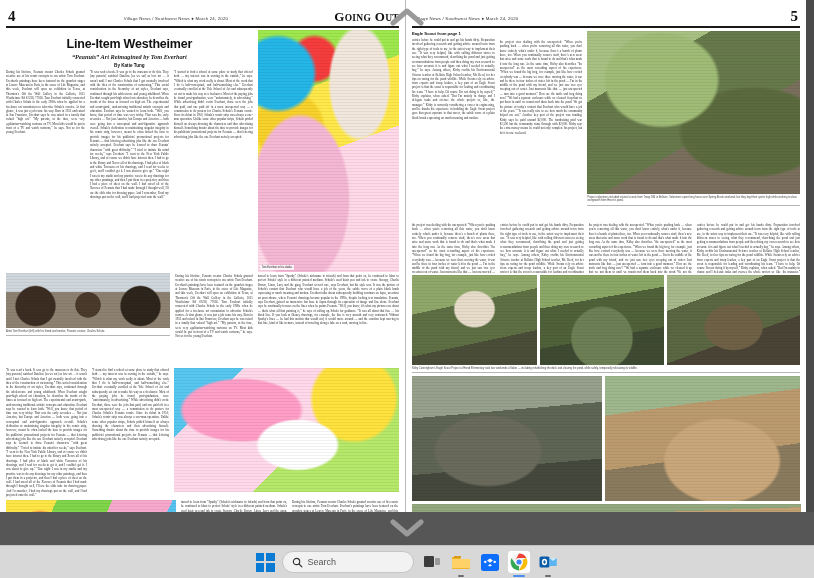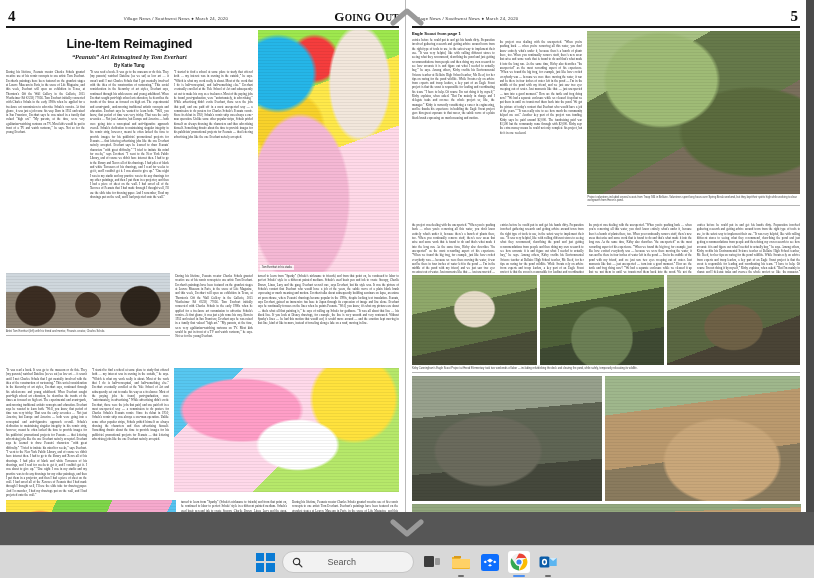--- a/index.html
+++ b/index.html
@@ -193,21 +193,21 @@
   .tb-center { display: flex; align-items: center; gap: 7px; }
   .start-btn { width: 19px; height: 19px; display: grid;
     grid-template-columns: 1fr 1fr; grid-template-rows: 1fr 1fr; gap: 2px; cursor: pointer; }
   .start-btn i { background: #0a7bd4; display: block; }
   .search-pill {
     width: 132px; height: 22px; background: #f2f2f2; border: 1px solid #c6c6c6;
     border-radius: 11px; display: flex; align-items: center; gap: 5px;
     padding: 0 9px; cursor: text;
   }
   .search-pill span.lbl {
-    font-family: "Liberation Sans", sans-serif; font-size: 9px; color: #555; margin-left: 20px;
+    font-family: "Liberation Sans", sans-serif; font-size: 9px; color: #555;
   }
   .tb-icon { width: 22px; height: 22px; position: relative; cursor: pointer; }
   .tb-icon.active::after {
     content: ""; position: absolute; left: 5px; right: 5px; bottom: -4px;
     height: 2px; background: #4a8ef0; border-radius: 1px;
   }
   .tb-icon.open::after {
     content: ""; position: absolute; left: 8px; right: 8px; bottom: -4px;
     height: 2px; background: #6e6e6e; border-radius: 1px;
   }
@@ -228,21 +228,21 @@
           <div class="folio">4</div>
           <div class="runhead-text">Village News / Southwest News ● March 24, 2020</div>
           <div class="section-logo">
             <span>G</span><span class="sm">OING</span>
             <span>O</span><span class="sm">UT</span>
           </div>
         </div>
 
         <div style="display:flex; gap:5px; margin-top:2px;">
           <div style="width:248px;">
-            <div class="headline">Line-Item Reimagined</div>
+            <div class="headline">Line-Item Westheimer</div>
             <div class="deck">“Peanuts” Art Reimagined by Tom Everhart</div>
             <div class="byline">By Katie Tung</div>
 
             <div class="cols" style="margin-top:2px;">
               <div class="col">
                 <div class="bodytext" style="height:160px;">During his lifetime, Peanuts creator Charles Schulz granted creative use of his comic concepts to one artist: Tom Everhart. Everhart's paintings have been featured on the grandest stages at Louvre Museum in Paris, in the scene of Life Magazine, and this week, Everhart will open an exhibition in Texas, at Thornton's Off the Wall Gallery in the Galleria, 5015 Westheimer Rd #2238, 77056. Tom Everhart initially connected with Charles Schulz in the early 1980s when he applied for a freelance art commission to advertise Schulz's comics. At first glance, it was just a job come his way. Born in 1952 and raised in San Francisco, Everhart says he was raised in a family that valued “high art.” “My parents, at the time, were very egalitarian-watching cartoons on TV. Most kids would be put in front of a TV and watch cartoons,” he says. Not so for the young Everhart.</div>
               </div>
               <div class="col">
                 <div class="bodytext" style="height:160px;">“It was read a book. It was go to the museum or do this. They [my parents] watched Dateline [as we sat] as low art … it wasn't until I met Charles Schulz that I got mentally involved with the idea of the construction of cartooning.” This social consideration in the hierarchy of art styles, Everhart says, continued through his adolescence and young adulthood. When Everhart sought post-high school art education, he describes the trends of the times as focused on high art. The experimental and avant-garde, underscoring traditional artistic concepts and education. Everhart says he wanted to learn both. “Well, you know, that period of time was very tricky. That was the early seventies … Not just America, but Europe and America — both were going into a conceptual and anti-figurative approach overall. Schulz's dedication to maintaining singular integrity in his comic strip, however, meant he often lacked the time to provide images for his publicists' promotional projects for Peanuts — that lettering advertising jobs like the one Everhart naively accepted. Everhart says he learned to draw Peanuts' characters “with great difficulty.” “I tried to imitate his mind for weeks,” says Everhart. “I went to the New York Public Library, and of course we didn't have internet then. I had to go to the library and Xerox all of his drawings. I had piles of black and white Terrazzos of his drawings, and I read for weeks to get it, and I couldn't get it. I was about to give up.” “One night I was in my studio and my practice was to do any drawings for my other paintings, and then I put them in a projector, and then I had a piece of sheet on the wall. I had saved all of the Xeroxes of Peanuts that I had made through I thought well, I'll use the slide tube for drawing paper. And I remember, I had my drawings put on the wall, and I had projected onto the wall.”</div>
               </div>

